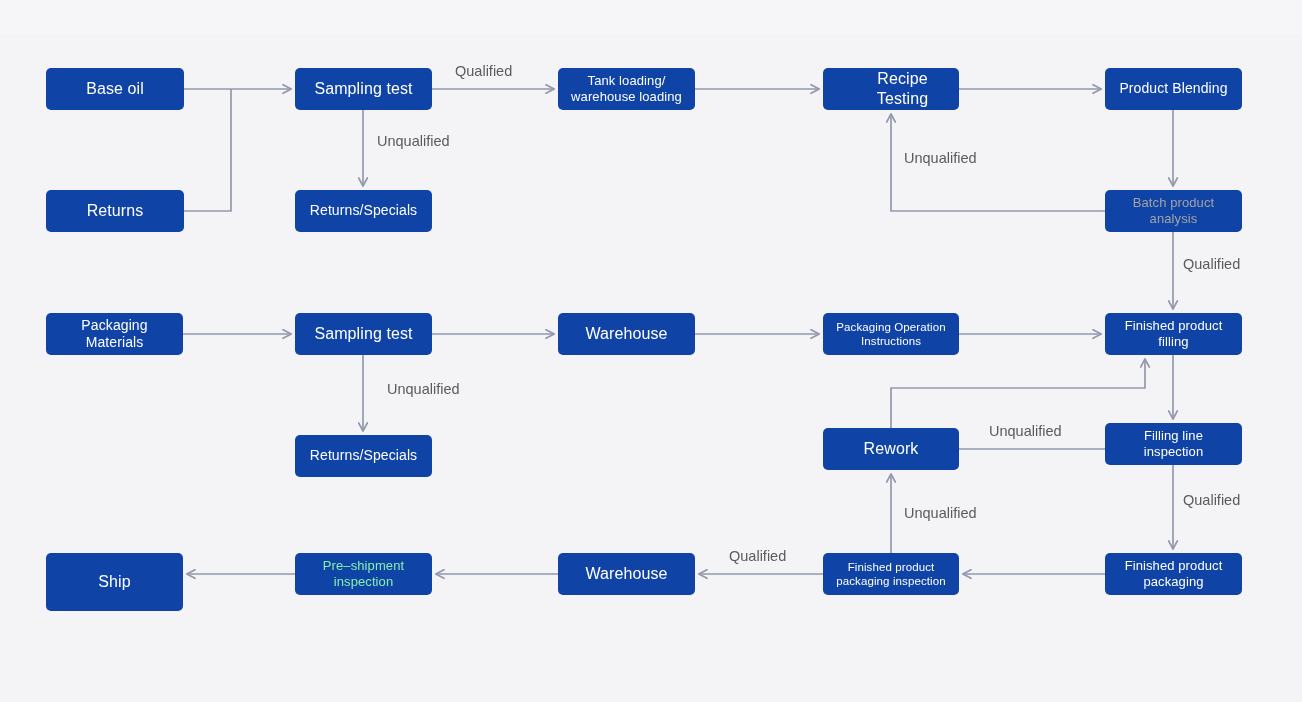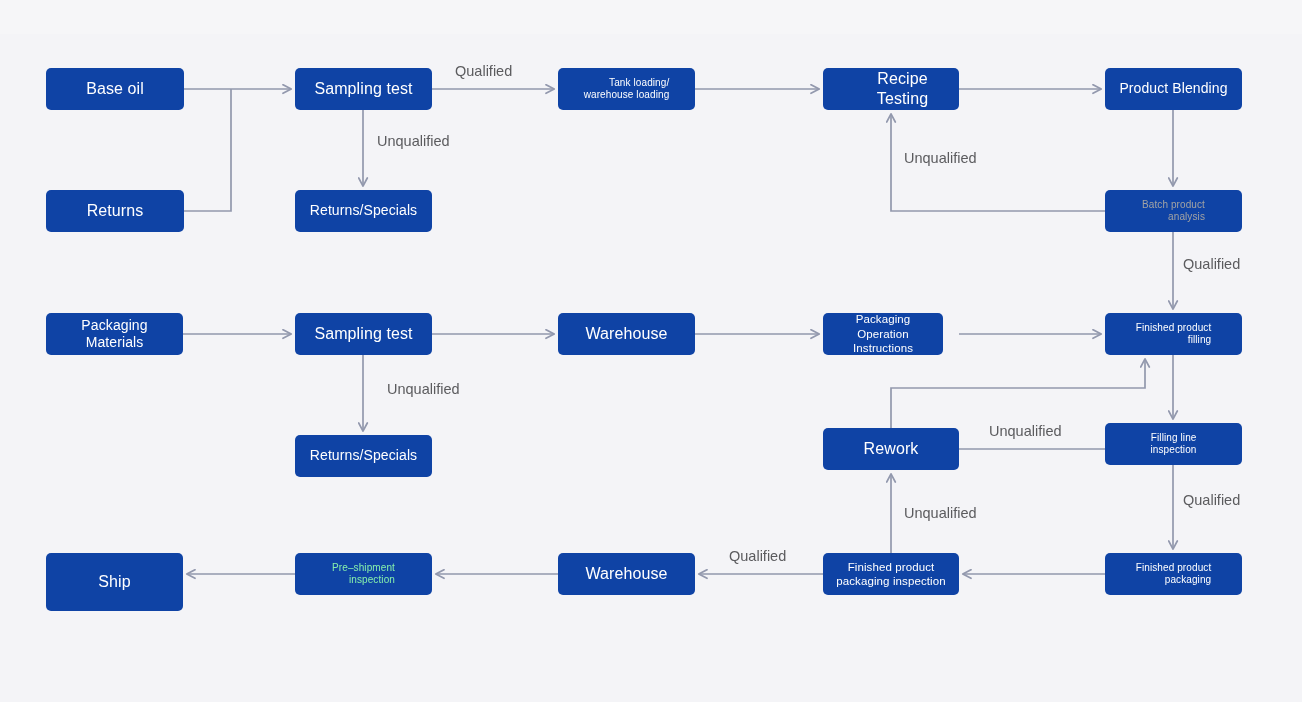--- a/index.html
+++ b/index.html
@@ -38,21 +38,21 @@
     align-items: center;
     justify-content: center;
     text-align: center;
     line-height: 1.25;
     letter-spacing: .1px;
     padding: 2px 6px;
     z-index: 2;
   }
   .node.fs-lg { font-size: 16px; }
   .node.fs-md { font-size: 14px; }
-  .node.fs-sm { font-size: 10px; text-align: right; }
+  .node.fs-sm { font-size: 13px; }
   .node.fs-xs { font-size: 11.5px; }
   .edge-label {
     position: absolute;
     color: #5b5b5e;
     font-size: 14.5px;
     white-space: nowrap;
     z-index: 3;
     background: #f4f4f7;
     padding: 0 3px;
     text-align: center;
@@ -126,21 +126,21 @@
       <div class="node fs-lg" style="left: 295px; top: 68px; width: 137px; height: 42px; background: rgb(15, 67, 165); color: rgb(255, 255, 255);">Sampling test</div>
       <div class="node fs-md" style="left: 295px; top: 190px; width: 137px; height: 42px; background: rgb(15, 67, 165); color: rgb(255, 255, 255);">Returns/Specials</div>
       <div class="node fs-sm" style="left: 558px; top: 68px; width: 137px; height: 42px; background: rgb(15, 67, 165); color: rgb(255, 255, 255);">Tank loading/<br>warehouse loading</div>
       <div class="node fs-lg" style="left: 823px; top: 68px; width: 136px; height: 42px; background: rgb(15, 67, 165); color: rgb(255, 255, 255); padding-left: 29px;">Recipe Testing</div>
       <div class="node fs-md" style="left: 1105px; top: 68px; width: 137px; height: 42px; background: rgb(15, 67, 165); color: rgb(255, 255, 255);">Product Blending</div>
       <div class="node fs-sm" style="left: 1105px; top: 190px; width: 137px; height: 42px; background: rgb(15, 67, 165); color: #a3a3a3;">Batch product<br>analysis</div>
       <div class="node fs-md" style="left: 46px; top: 313px; width: 137px; height: 42px; background: rgb(15, 67, 165); color: rgb(255, 255, 255);">Packaging<br>Materials</div>
       <div class="node fs-lg" style="left: 295px; top: 313px; width: 137px; height: 42px; background: rgb(15, 67, 165); color: rgb(255, 255, 255);">Sampling test</div>
       <div class="node fs-md" style="left: 295px; top: 435px; width: 137px; height: 42px; background: rgb(15, 67, 165); color: rgb(255, 255, 255);">Returns/Specials</div>
       <div class="node fs-lg" style="left: 558px; top: 313px; width: 137px; height: 42px; background: rgb(15, 67, 165); color: rgb(255, 255, 255);">Warehouse</div>
-      <div class="node fs-xs" style="left: 823px; top: 313px; width: 120px; height: 42px; background: rgb(15, 67, 165); color: rgb(255, 255, 255);">Packaging Operation<br>Instructions</div>
+      <div class="node fs-xs" style="left: 823px; top: 313px; width: 136px; height: 42px; background: rgb(15, 67, 165); color: rgb(255, 255, 255);">Packaging Operation<br>Instructions</div>
       <div class="node fs-sm" style="left: 1105px; top: 313px; width: 137px; height: 42px; background: rgb(15, 67, 165); color: rgb(255, 255, 255);">Finished product<br>filling</div>
       <div class="node fs-lg" style="left: 823px; top: 428px; width: 136px; height: 42px; background: rgb(15, 67, 165); color: rgb(255, 255, 255);">Rework</div>
       <div class="node fs-sm" style="left: 1105px; top: 423px; width: 137px; height: 42px; background: rgb(15, 67, 165); color: #ffffff;">Filling line<br>inspection</div>
       <div class="node fs-lg" style="left: 46px; top: 553px; width: 137px; height: 58px; background: rgb(15, 67, 165); color: rgb(255, 255, 255); text-align: center;">Ship</div>
       <div class="node fs-sm" style="left: 295px; top: 553px; width: 137px; height: 42px; background: rgb(15, 67, 165); color: #86efac;">Pre–shipment<br>inspection</div>
       <div class="node fs-lg" style="left: 558px; top: 553px; width: 137px; height: 42px; background: rgb(15, 67, 165); color: rgb(255, 255, 255);">Warehouse</div>
       <div class="node fs-xs" style="left: 823px; top: 553px; width: 136px; height: 42px; background: rgb(15, 67, 165); color: rgb(255, 255, 255);">Finished product<br>packaging inspection</div>
       <div class="node fs-sm" style="left: 1105px; top: 553px; width: 137px; height: 42px; background: rgb(15, 67, 165); color: rgb(255, 255, 255);">Finished product<br>packaging</div>
     </div>
   <div id="labels-layer">

